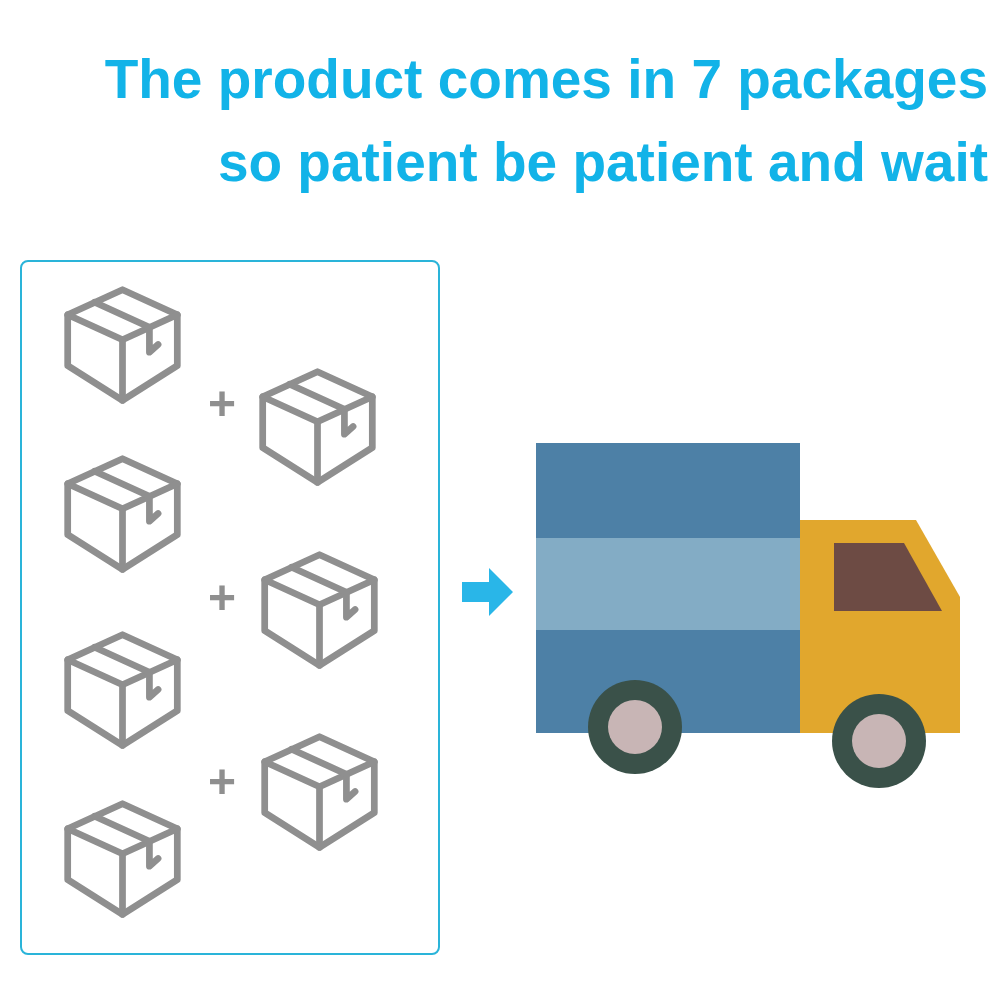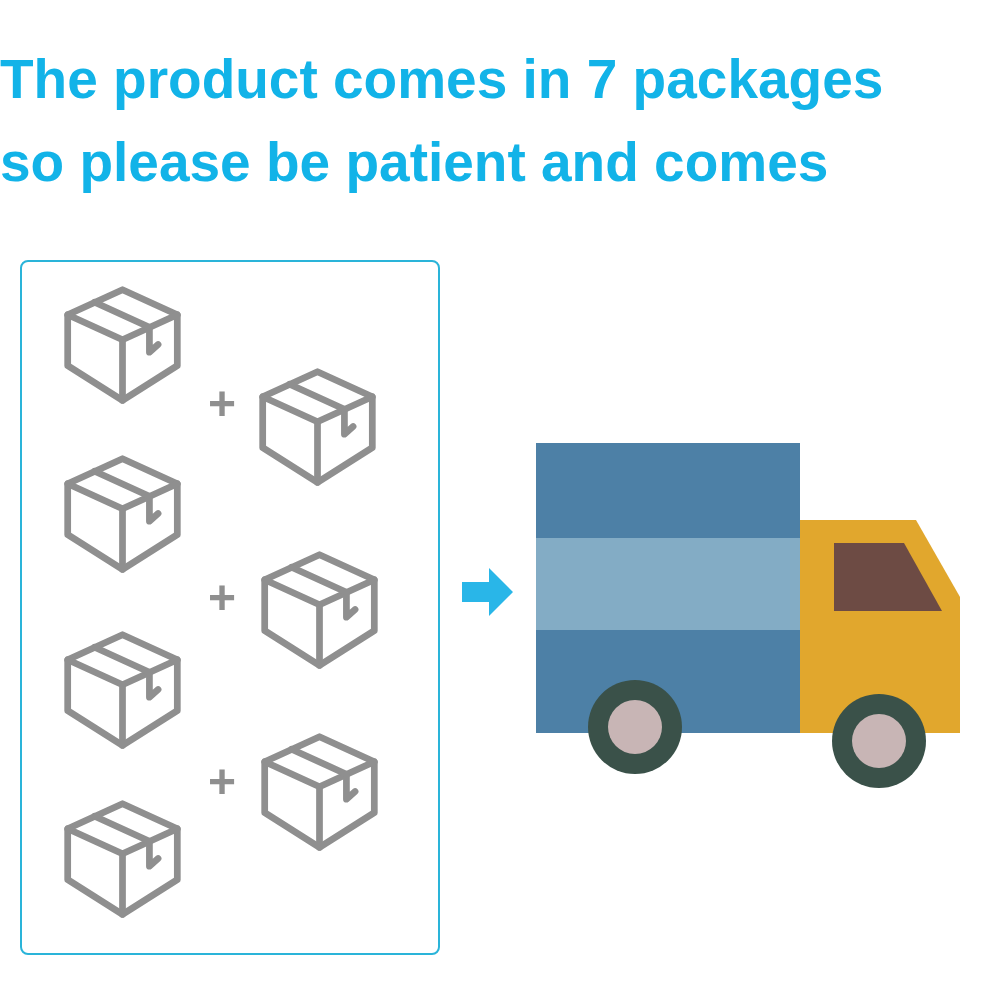--- a/index.html
+++ b/index.html
@@ -14,21 +14,21 @@
     --wheel-dark:#3a5149;
     --wheel-hub:#c8b5b5;
   }
   *{margin:0;padding:0;box-sizing:border-box;}
   html,body{width:1000px;height:1000px;background:#ffffff;overflow:hidden;}
   body{font-family:"Liberation Sans", sans-serif;position:relative;}
 
   .title{
     position:absolute;
     top:38px;left:0;width:988px;
-    text-align:left;
+    text-align:right;
     color:var(--title-cyan);
     font-weight:bold;
     font-size:55px;
     line-height:83px;
     letter-spacing:0px;
   }
 
   .packages-panel{
     position:absolute;
     left:20px;top:260px;
@@ -102,21 +102,21 @@
         <polyline points="13,33 70,59 127,33"></polyline>
         <line x1="70" y1="59" x2="70" y2="122"></line>
         <polyline points="41,20 98,46 98,72 107,64"></polyline>
       </g>
     </symbol>
   </defs>
 </svg>
 
 <div class="title">
   <div>The product comes in 7 packages</div>
-  <div>so please be patient and comes</div>
+  <div>so patient be patient and wait</div>
 </div>
 
 <div class="packages-panel">
 
   <span class="pkg b-l1">
     <svg viewBox="0 0 140 130">
         <use href="#pkg"></use>
       </svg>
   </span>
   <span class="pkg b-l2">

